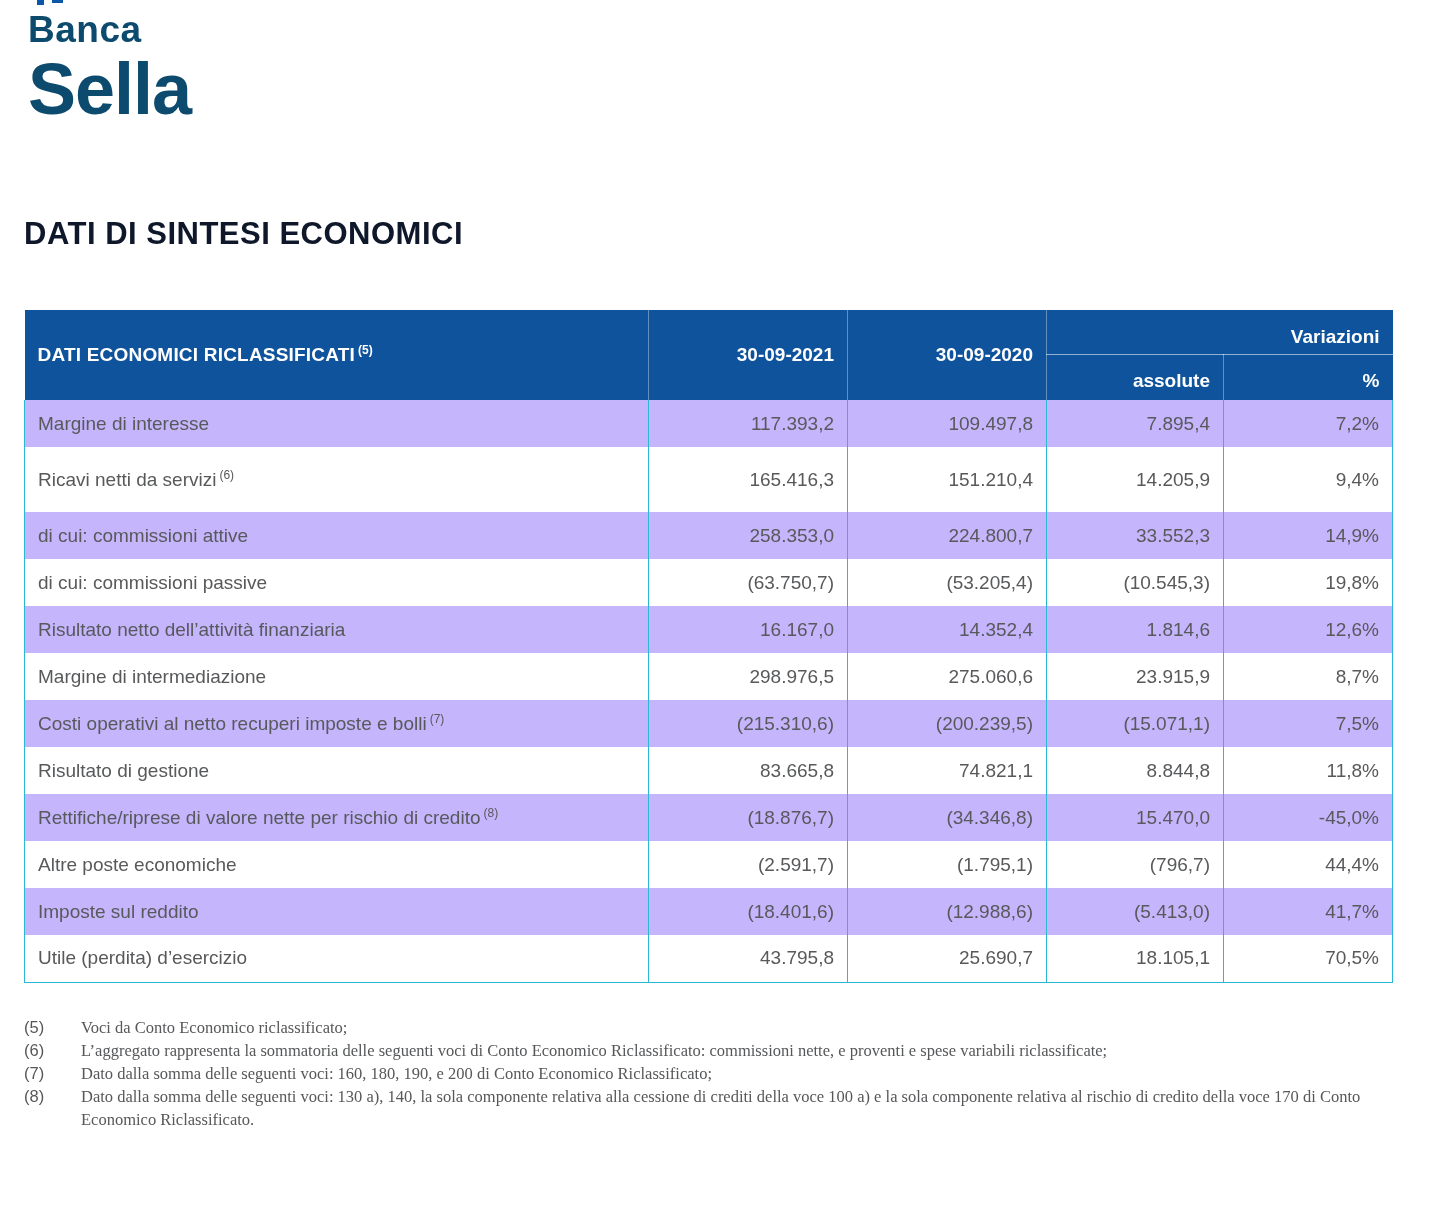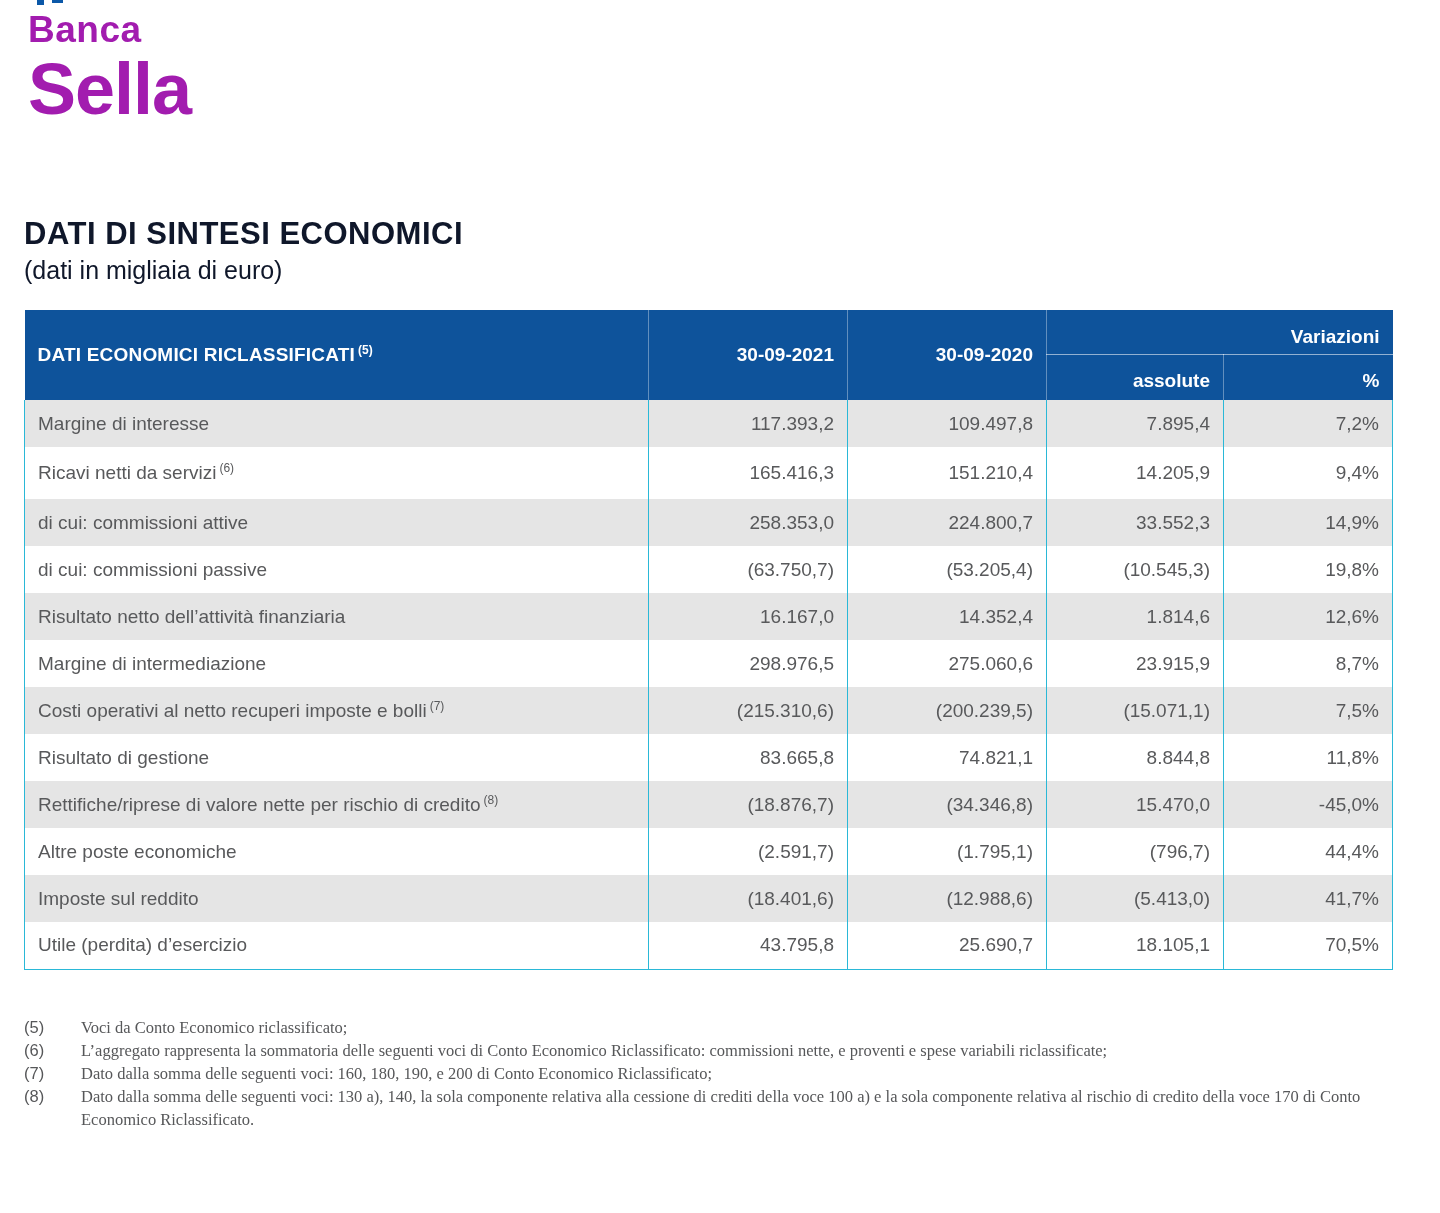--- a/index.html
+++ b/index.html
@@ -8,21 +8,21 @@
     font-family: "Liberation Sans", "DejaVu Sans", sans-serif;
     -webkit-font-smoothing: antialiased;
   }
 
   
   .speck { position: absolute; background: #0b58a8; }
   .speck-1 { left: 37px; top: 0; width: 7px; height: 5px; }
   .speck-2 { left: 52px; top: 0; width: 11px; height: 3px; }
 
   
-  .logo { position: absolute; left: 28px; top: 10px; color: #a21caf; }
+  .logo { position: absolute; left: 28px; top: 10px; color: #0c4a6e; }
   .logo-banca { display: block; font-size: 37px; font-weight: 700; line-height: 40px; letter-spacing: 0.5px; }
   .logo-sella { display: block; font-size: 72px; font-weight: 700; line-height: 74px; letter-spacing: -1px; margin-top: 2px; }
 
   
   .title-block { position: absolute; left: 24px; top: 217px; color: #0f172a; }
   .page-title { font-size: 31px; font-weight: 700; letter-spacing: 0.5px; line-height: 34px; }
   .page-subtitle { font-size: 25px; font-weight: 400; line-height: 30px; margin-top: 4px; }
 
   
   .tbl-wrap { position: absolute; left: 24px; top: 310px; }
@@ -40,22 +40,22 @@
   th.h-sub   { text-align: right; padding-right: 13px; vertical-align: bottom; padding-bottom: 8px; }
   th.wsep    { border-left: 1px solid rgba(255,255,255,0.35); }
 
   tbody td {
     font-size: 19px; color: #58595b; vertical-align: middle;
     border-left: 1px solid #2ab8d7; background: #ffffff; padding: 0;
   }
   tbody td:last-child { border-right: 1px solid #2ab8d7; }
   tbody tr:last-child td { border-bottom: 1px solid #2ab8d7; }
   tbody tr { height: 47px; }
-  tbody tr.tall { height: 52px; }
-  tbody tr.alt td { background: #e5e5e5; }
+  tbody tr.tall { height: 65px; }
+  tbody tr.alt td { background: #c4b5fd; }
   td.c-label { text-align: left; padding-left: 13px; }
   td.c-num   { text-align: right; padding-right: 13px; }
 
   .sup { position: relative; top: -7px; font-size: 12px; margin-left: 3px; letter-spacing: 0; }
   thead .sup { font-size: 12px; }
 
   
   .footnotes { position: absolute; left: 24px; top: 1016px; width: 1384px; color: #565759; }
   .fn { display: flex; font-size: 16.5px; line-height: 23px; font-weight: 400; }
   .fn-num { flex: 0 0 auto; width: 57px; }
@@ -67,21 +67,20 @@
 <div class="speck speck-1"></div>
 <div class="speck speck-2"></div>
 
 <div class="logo">
   <span class="logo-banca">Banca</span>
   <span class="logo-sella">Sella</span>
 </div>
 
 <div class="title-block">
   <div class="page-title">DATI DI SINTESI ECONOMICI</div>
-  <div class="page-subtitle">(dati in migliaia di euro)</div>
 </div>
 
 <div class="tbl-wrap">
 <table>
   <colgroup>
     <col style="width:624px">
         <col style="width:199px">
         <col style="width:199px">
         <col style="width:177px">
         <col style="width:169px">

